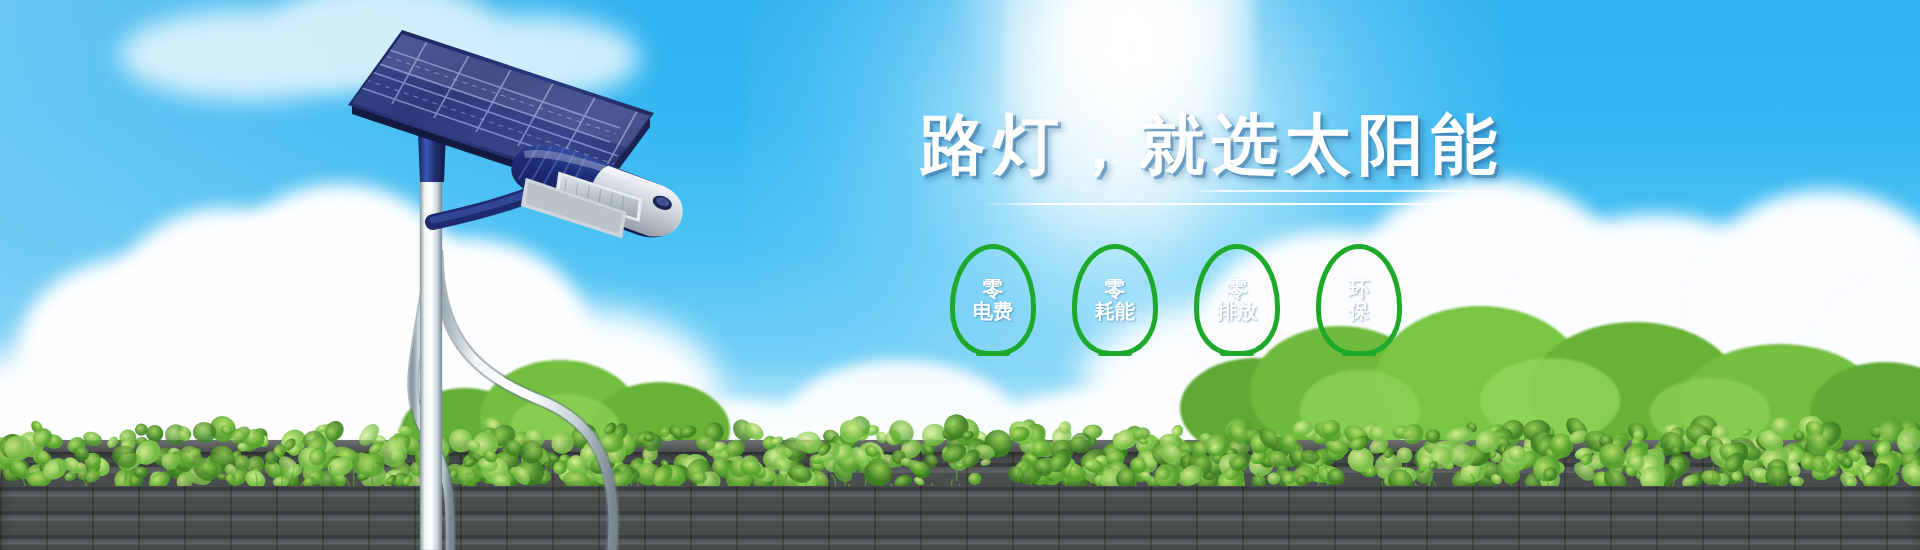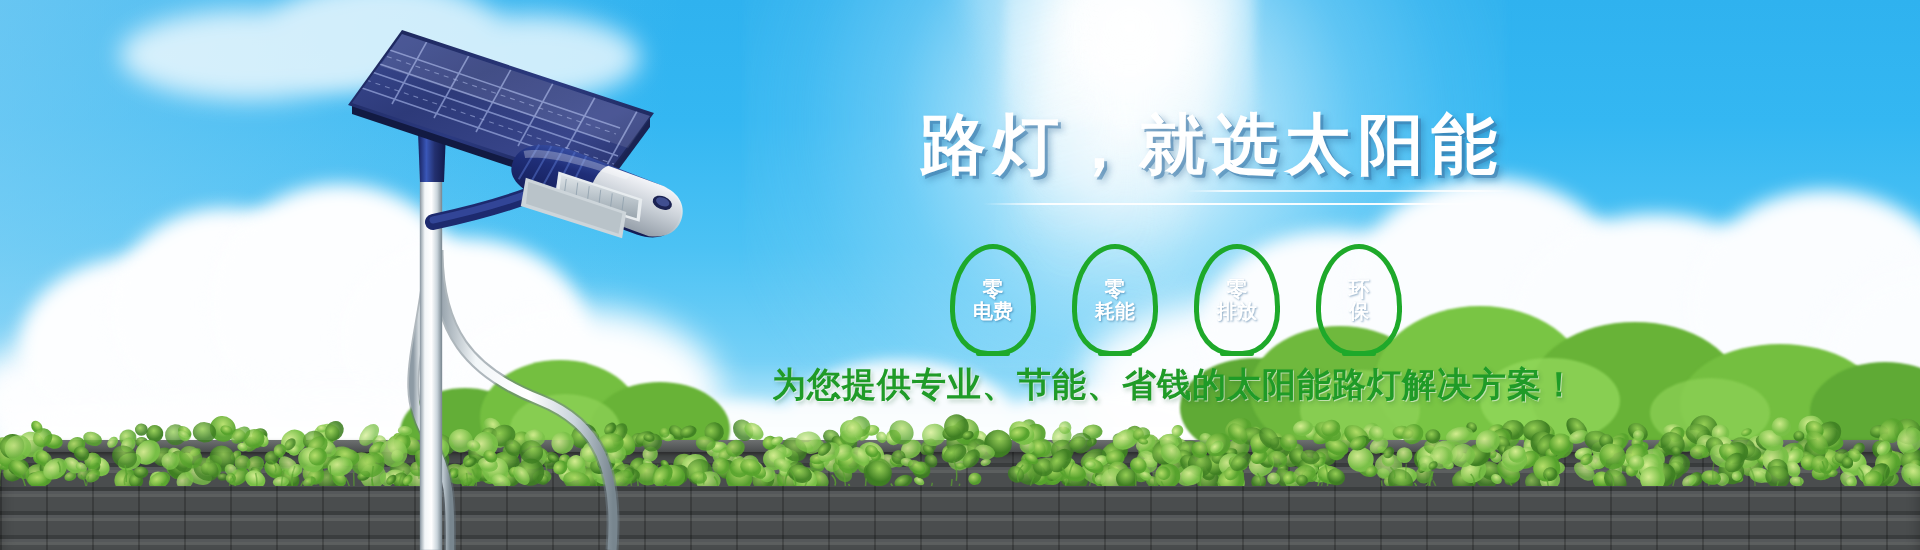--- a/index.html
+++ b/index.html
@@ -1310,16 +1310,15 @@
       <div class="badge">
         <div class="bulb"></div>
         <div class="badge-text">
           <span class="zero">环</span>
           <span>保</span>
         </div>
       </div>
 
     </div>
 
-    <div class="subtitle">为您提供专业、节能、省钱的太阳能路灯解决方案！</div>
   </div>
 
 </div>
 
 </body></html>

